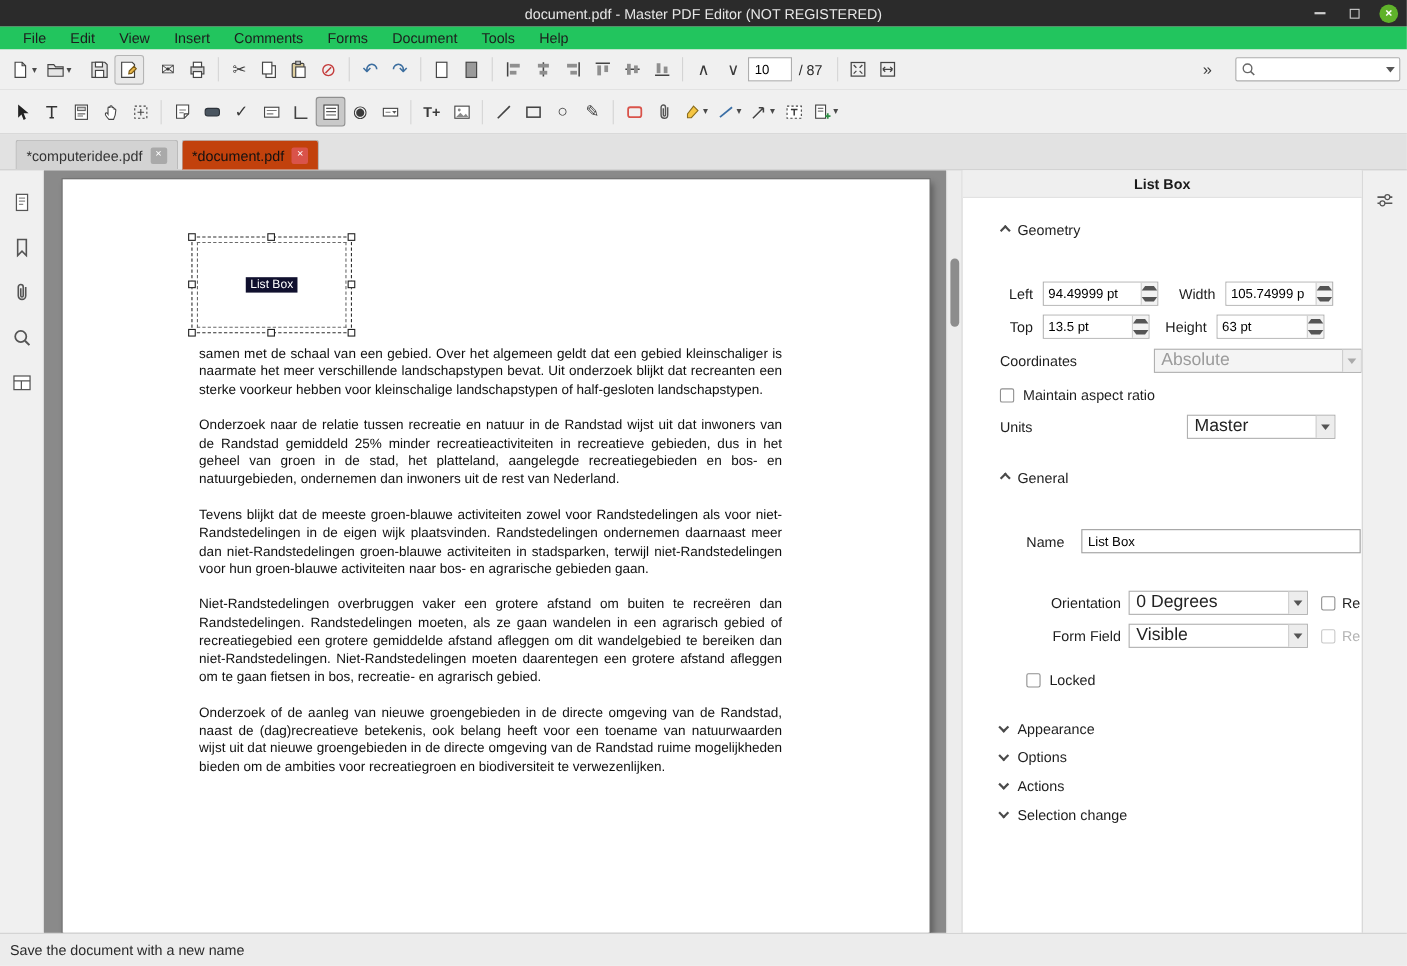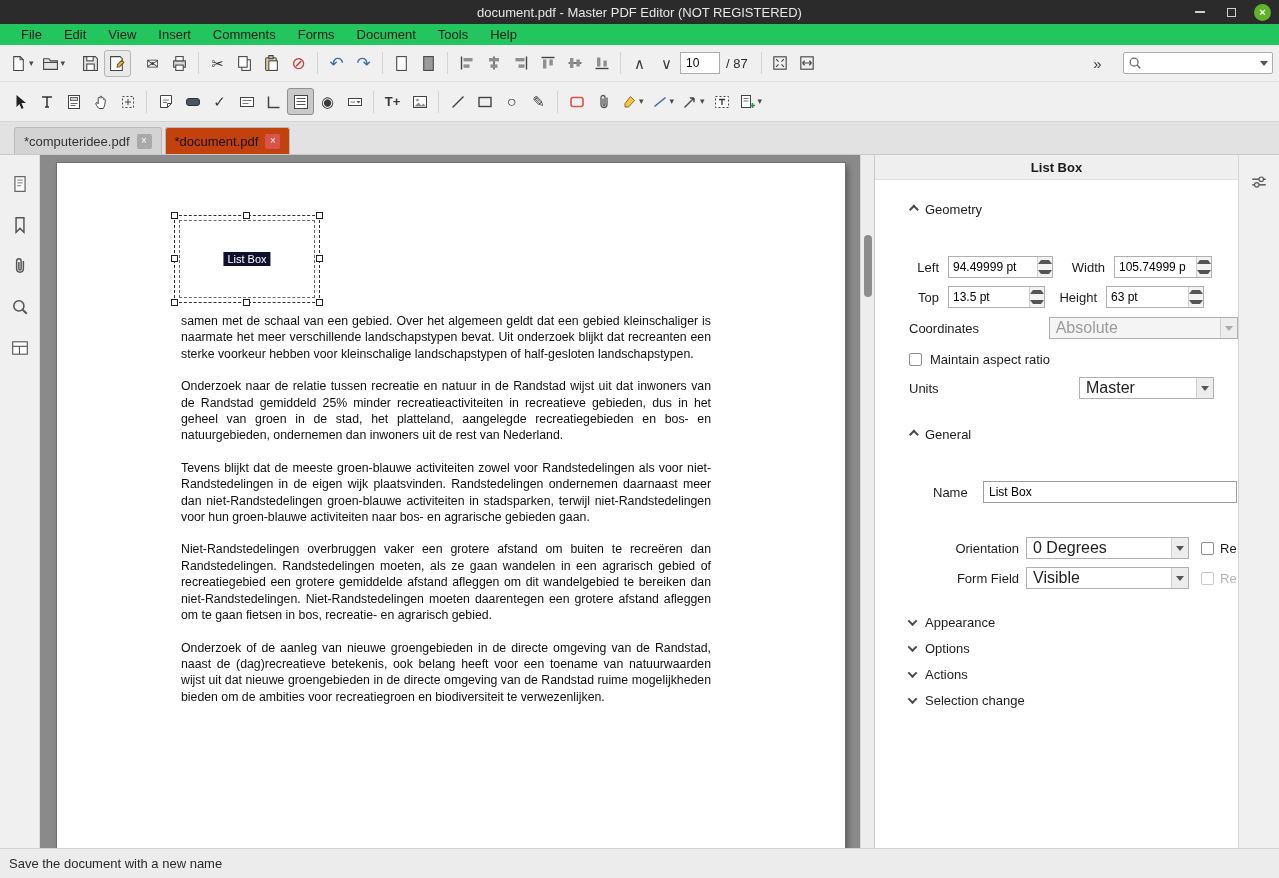--- a/index.html
+++ b/index.html
@@ -638,20 +638,24 @@
           <div class="select" style="width:163px;margin-left:7px">
             <span class="val">Visible</span>
             <div class="arr">
                 <div class="tri-down"></div>
               </div>
           </div>
           <div class="cb dim" style="margin-left:12px"></div>
           <span class="plbl dimtxt" style="margin-left:6px;overflow:hidden;max-width:20px">Re</span>
         </div>
 
+        <div class="prow" style="margin:18px 0 0 58px">
+          <div class="cb"></div>
+          <span class="plbl" style="margin-left:8px">Locked</span>
+        </div>
 
         <div class="sec-header" style="margin-top:24px">
           <div class="chev down"></div>
           <span>Appearance</span>
         </div>
         <div class="sec-header" style="margin-top:8px">
           <div class="chev down"></div>
           <span>Options</span>
         </div>
         <div class="sec-header" style="margin-top:8px">

